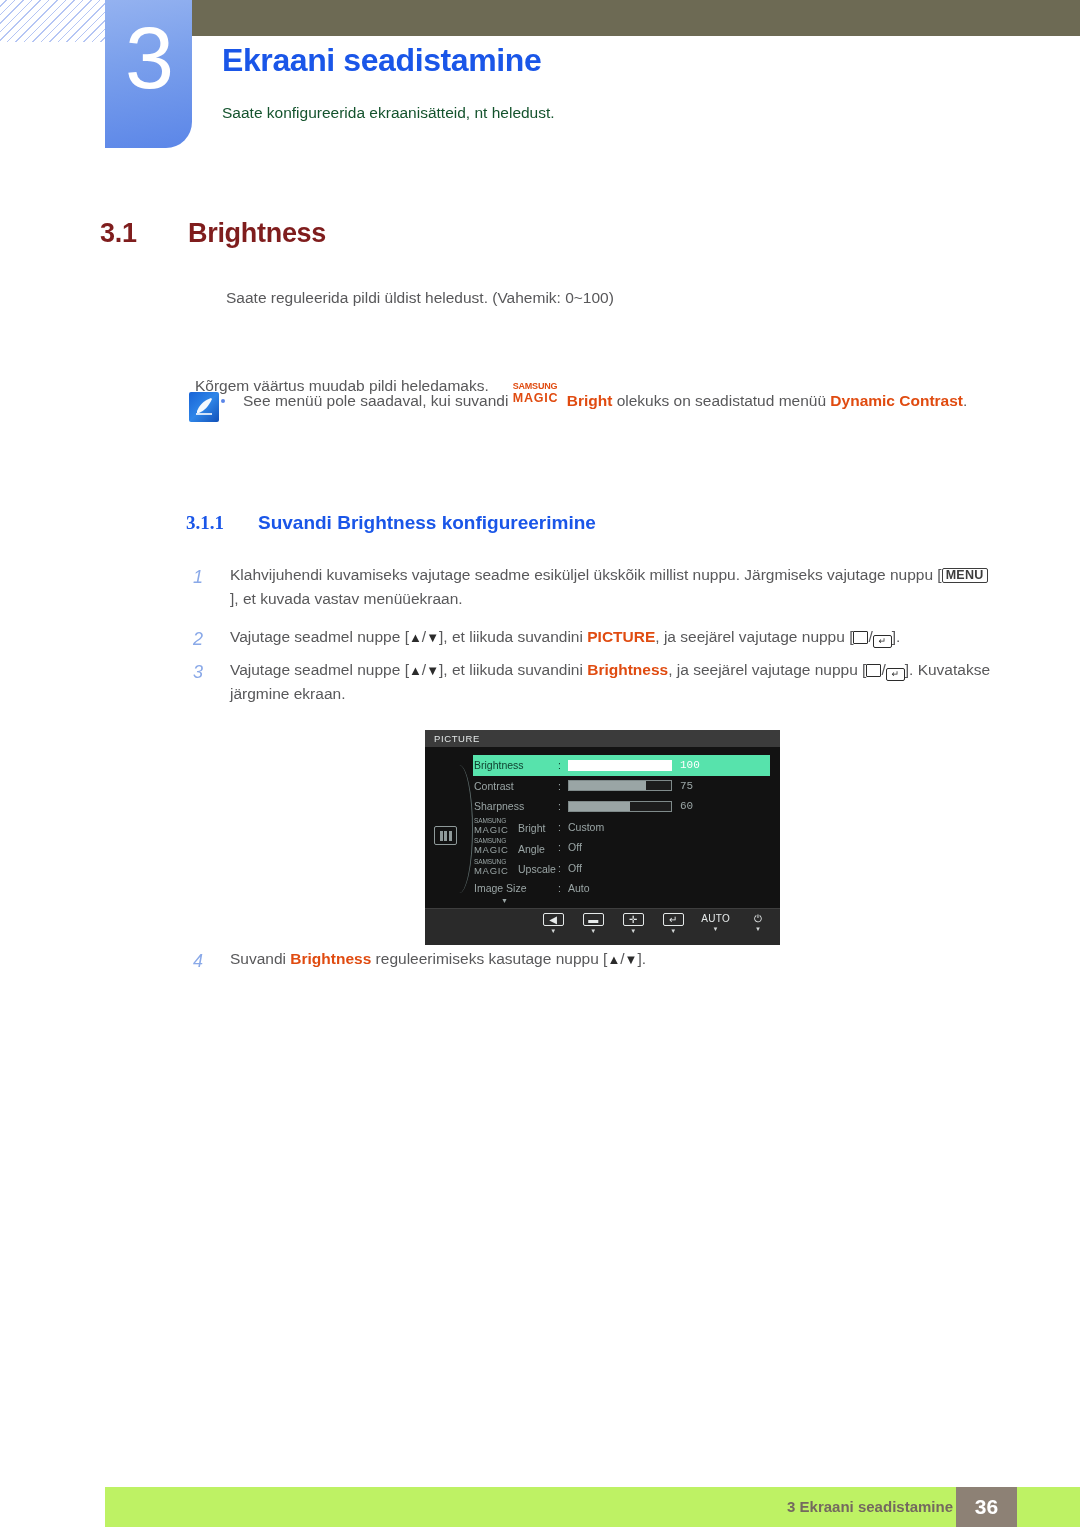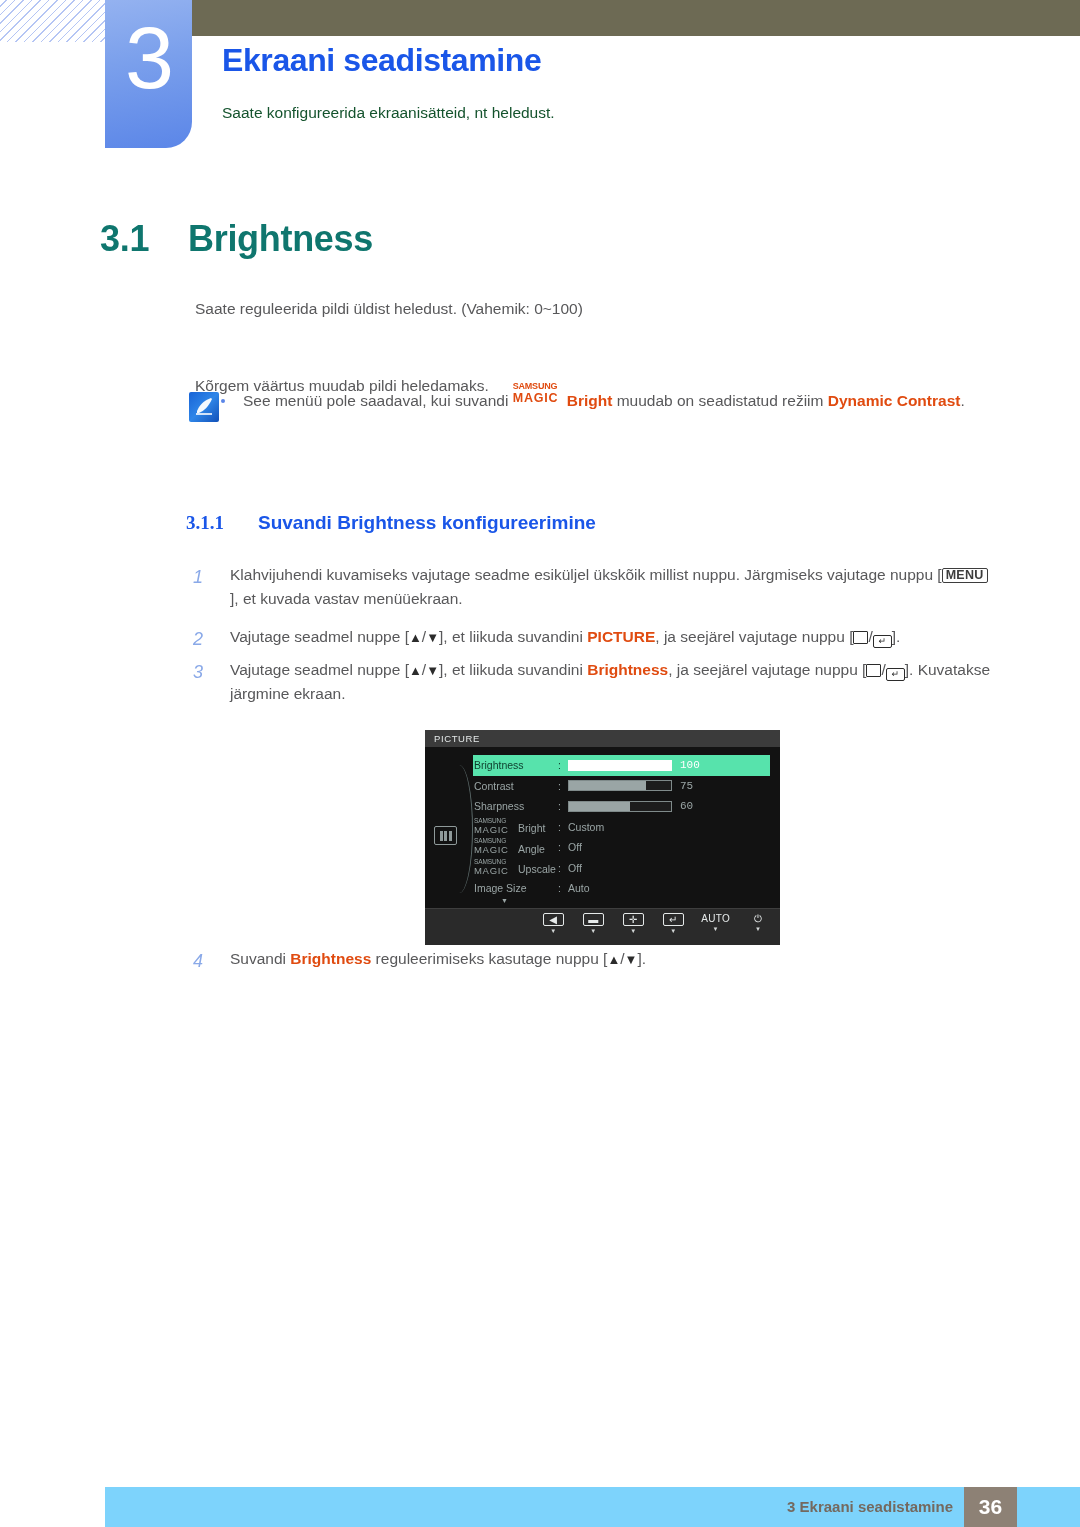--- a/index.html
+++ b/index.html
@@ -65,35 +65,35 @@
     position: absolute;
     left: 222px; top: 104px;
     font-size: 15.5px;
     color: #14532d;
   }
 
   
   .sec-head {
     position: absolute;
     left: 100px; top: 218px;
-    font-size: 36px;
-    font-weight: bold;
-    color: #0f766e;
+    font-size: 27px;
+    font-weight: bold;
+    color: #7f1d1d;
     letter-spacing: -0.3px;
   }
   .sec-head .num { display: inline-block; width: 88px; }
 
   .para {
     position: absolute;
     left: 195px;
     font-size: 15.5px;
     color: #58585a;
     line-height: 1.5;
   }
-  .p1 { top: 297px; }
+  .p1 { top: 286px; margin-left: 31px; }
   .p2 { top: 343px; margin-top: 31px; }
 
   
   .note-icon {
     position: absolute;
     left: 189px; top: 392px;
     width: 30px; height: 30px;
     background: linear-gradient(135deg, #1863d6 0%, #2f86e8 50%, #1150b8 100%);
     border-radius: 2px;
   }
@@ -354,33 +354,33 @@
     text-align: center;
   }
   .fbtn .g.plain { border: none; padding: 0; font-size: 10px; letter-spacing: 0.3px; }
   .fbtn .t { color: #d2d6d6; font-size: 6px; line-height: 6px; }
 
   
   .footer-bar {
     position: absolute;
     left: 105px; bottom: 0;
     width: 975px; height: 40px;
-    background: #7dd3fc;
+    background: #bef264;
   }
   .footer-text {
     position: absolute;
     right: 127px; top: 11px;
     font-size: 15px;
     font-weight: bold;
     color: #74695f;
   }
   .footer-page {
     position: absolute;
     right: 63px; top: 0;
-    width: 53px; height: 40px;
+    width: 61px; height: 40px;
     background: #8d8175;
     color: #ffffff;
     font-size: 21px;
     font-weight: bold;
     display: flex;
     align-items: center;
     justify-content: center;
   }
 </style>
 </head>
@@ -402,21 +402,21 @@
 <div class="para p2">Kõrgem väärtus muudab pildi heledamaks.</div>
 
 <div class="note-icon">
   <svg width="30" height="30" viewBox="0 0 30 30" aria-hidden="true">
     <path d="M22 6 C14 9 10 14 8 19 L8 21 L10 21 C15 19 20 14 23 7 Z" fill="#ffffff" opacity="0.95"></path>
     <path d="M7 22 L23 22" stroke="#ffffff" stroke-width="1.6" fill="none"></path>
   </svg>
 </div>
 <ul class="note-list">
   <li>
-    <span>See menüü pole saadaval, kui suvandi </span><span class="magic"><span class="s">SAMSUNG</span><span class="m">MAGIC</span></span><span class="accent">Bright</span><span> muudab on seadistatud režiim </span><span class="accent">Dynamic Contrast</span><span>.</span>
+    <span>See menüü pole saadaval, kui suvandi </span><span class="magic"><span class="s">SAMSUNG</span><span class="m">MAGIC</span></span><span class="accent">Bright</span><span> olekuks on seadistatud menüü </span><span class="accent">Dynamic Contrast</span><span>.</span>
   </li>
 </ul>
 
 <div class="subsec-head">
   <span class="num">3.1.1</span><span>Suvandi Brightness konfigureerimine</span>
 </div>
 
 <div class="step s1">
   <span class="idx">1</span>
   <span class="body"><span>Klahvijuhendi kuvamiseks vajutage seadme esiküljel ükskõik millist nuppu. Järgmiseks vajutage nuppu [</span><span class="kbd">MENU</span><span>], et kuvada vastav menüüekraan.</span></span>

